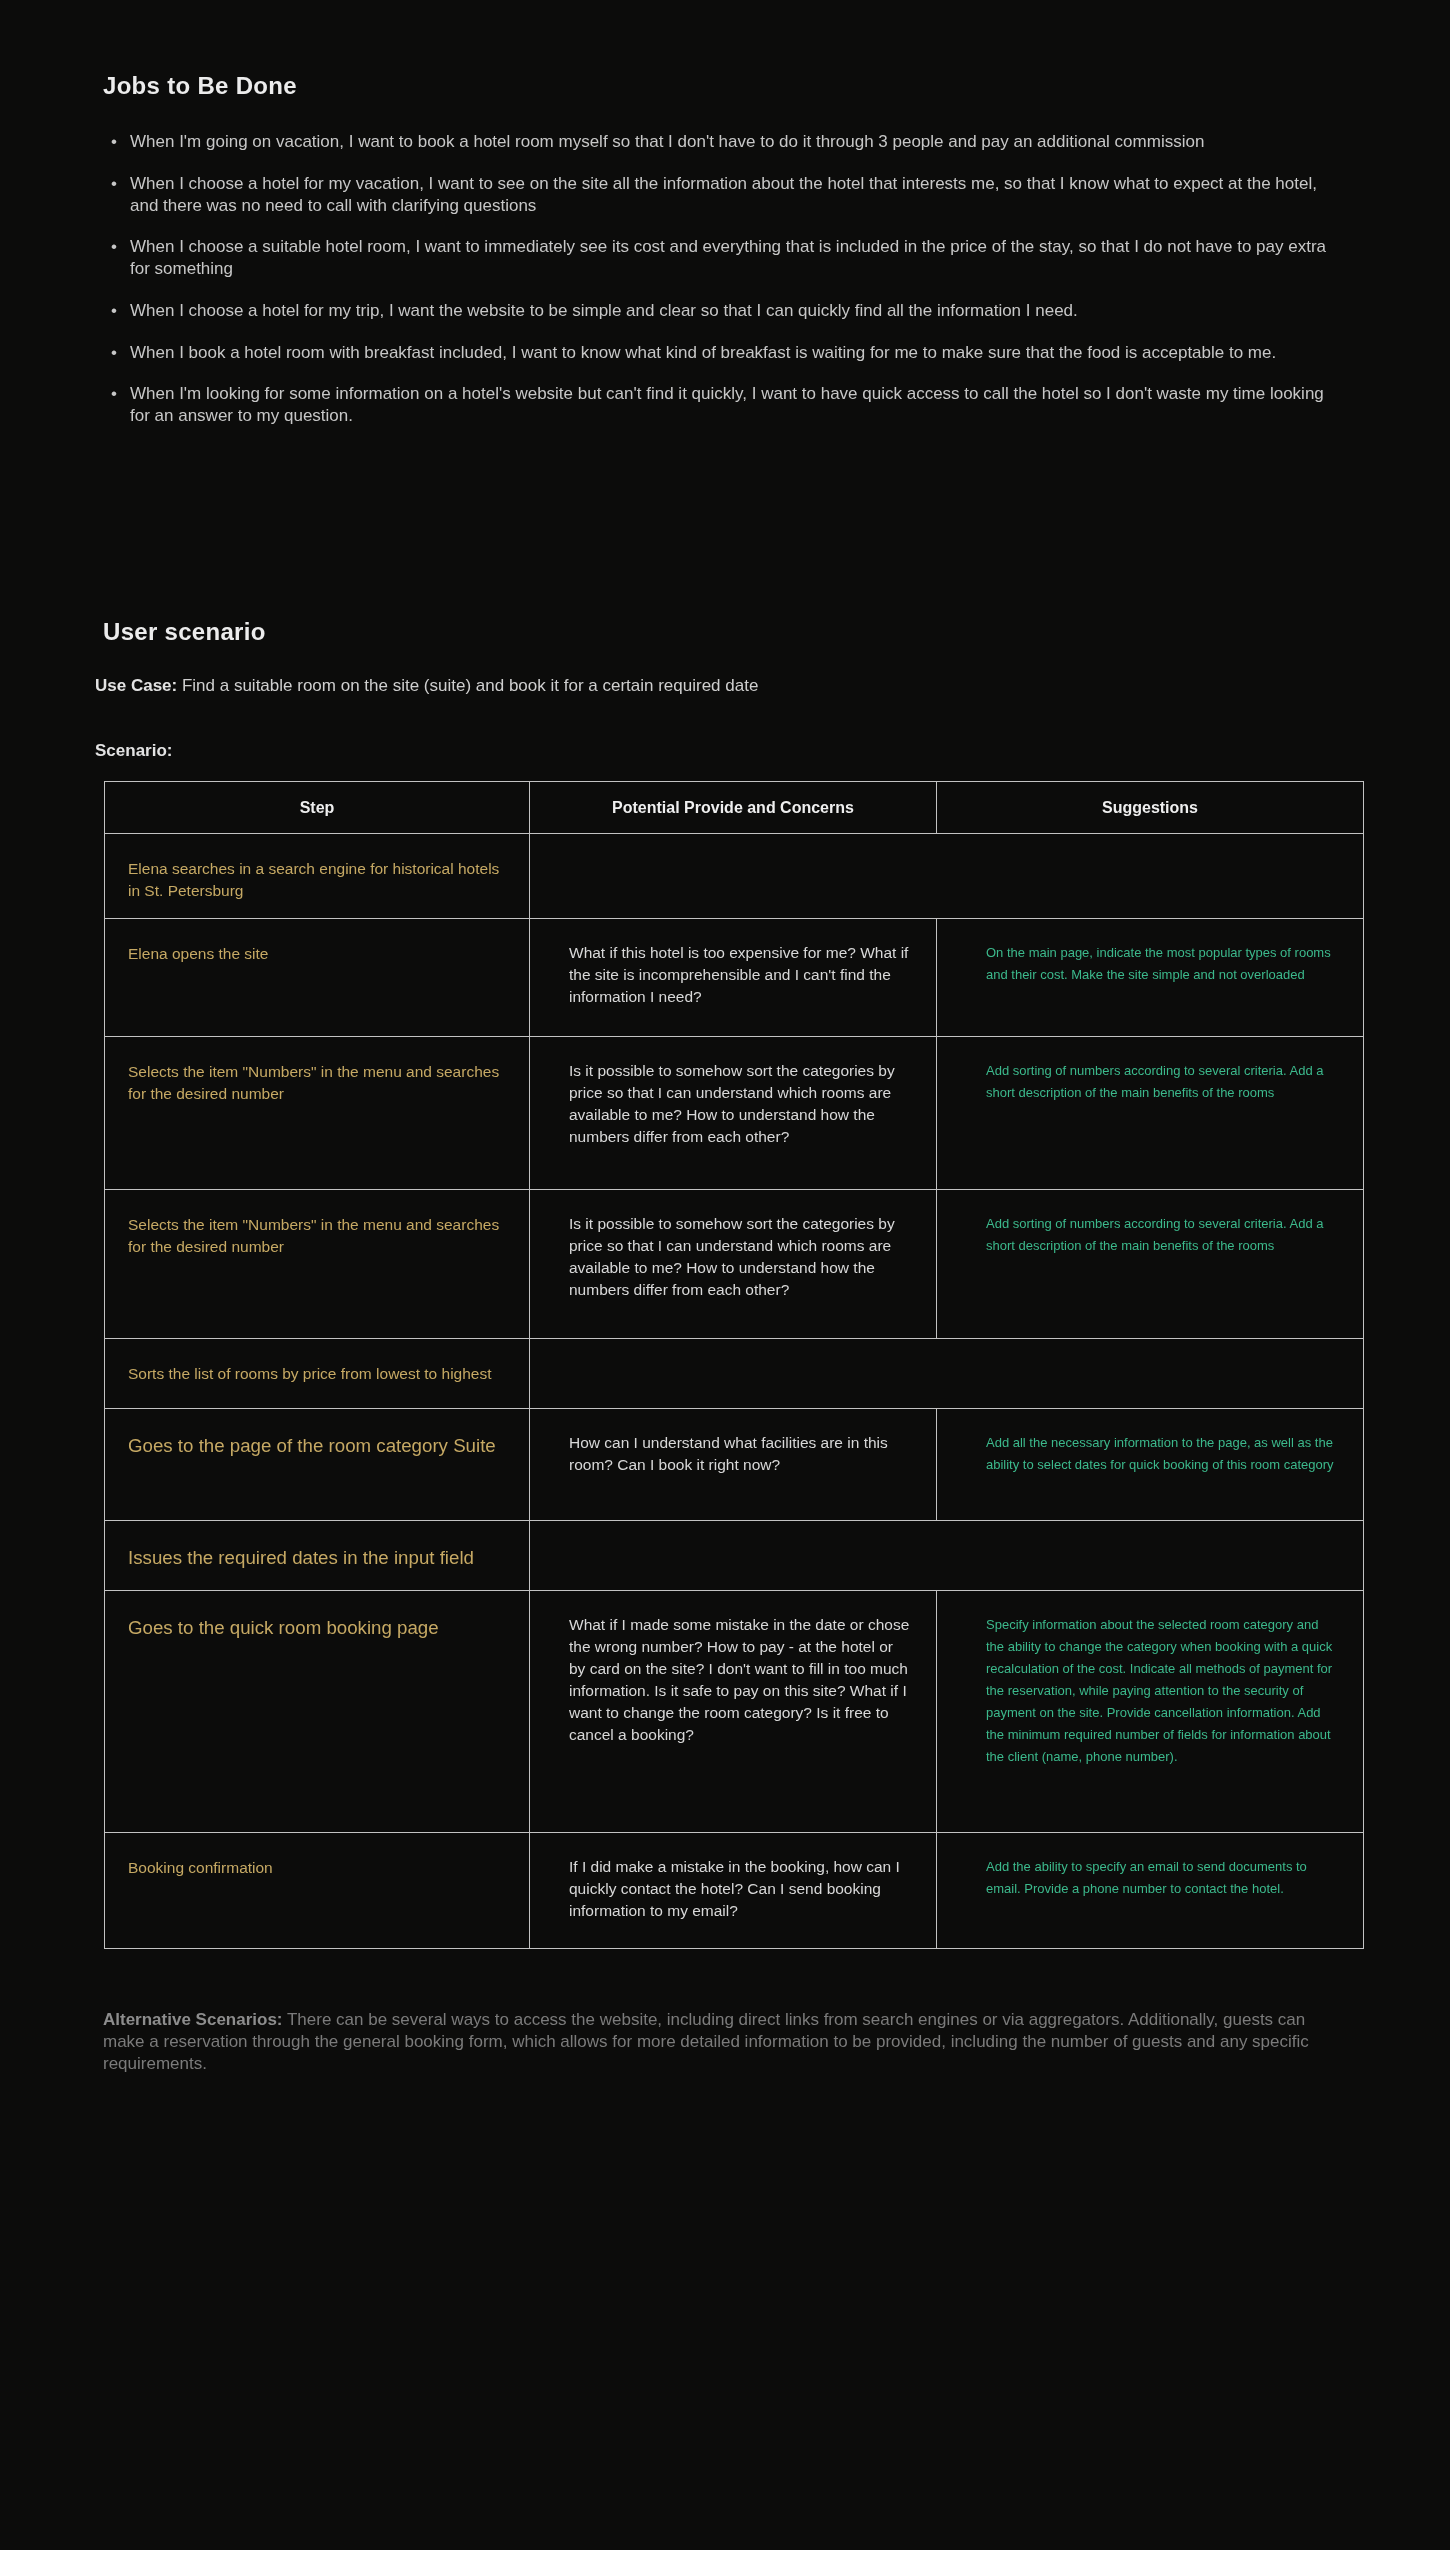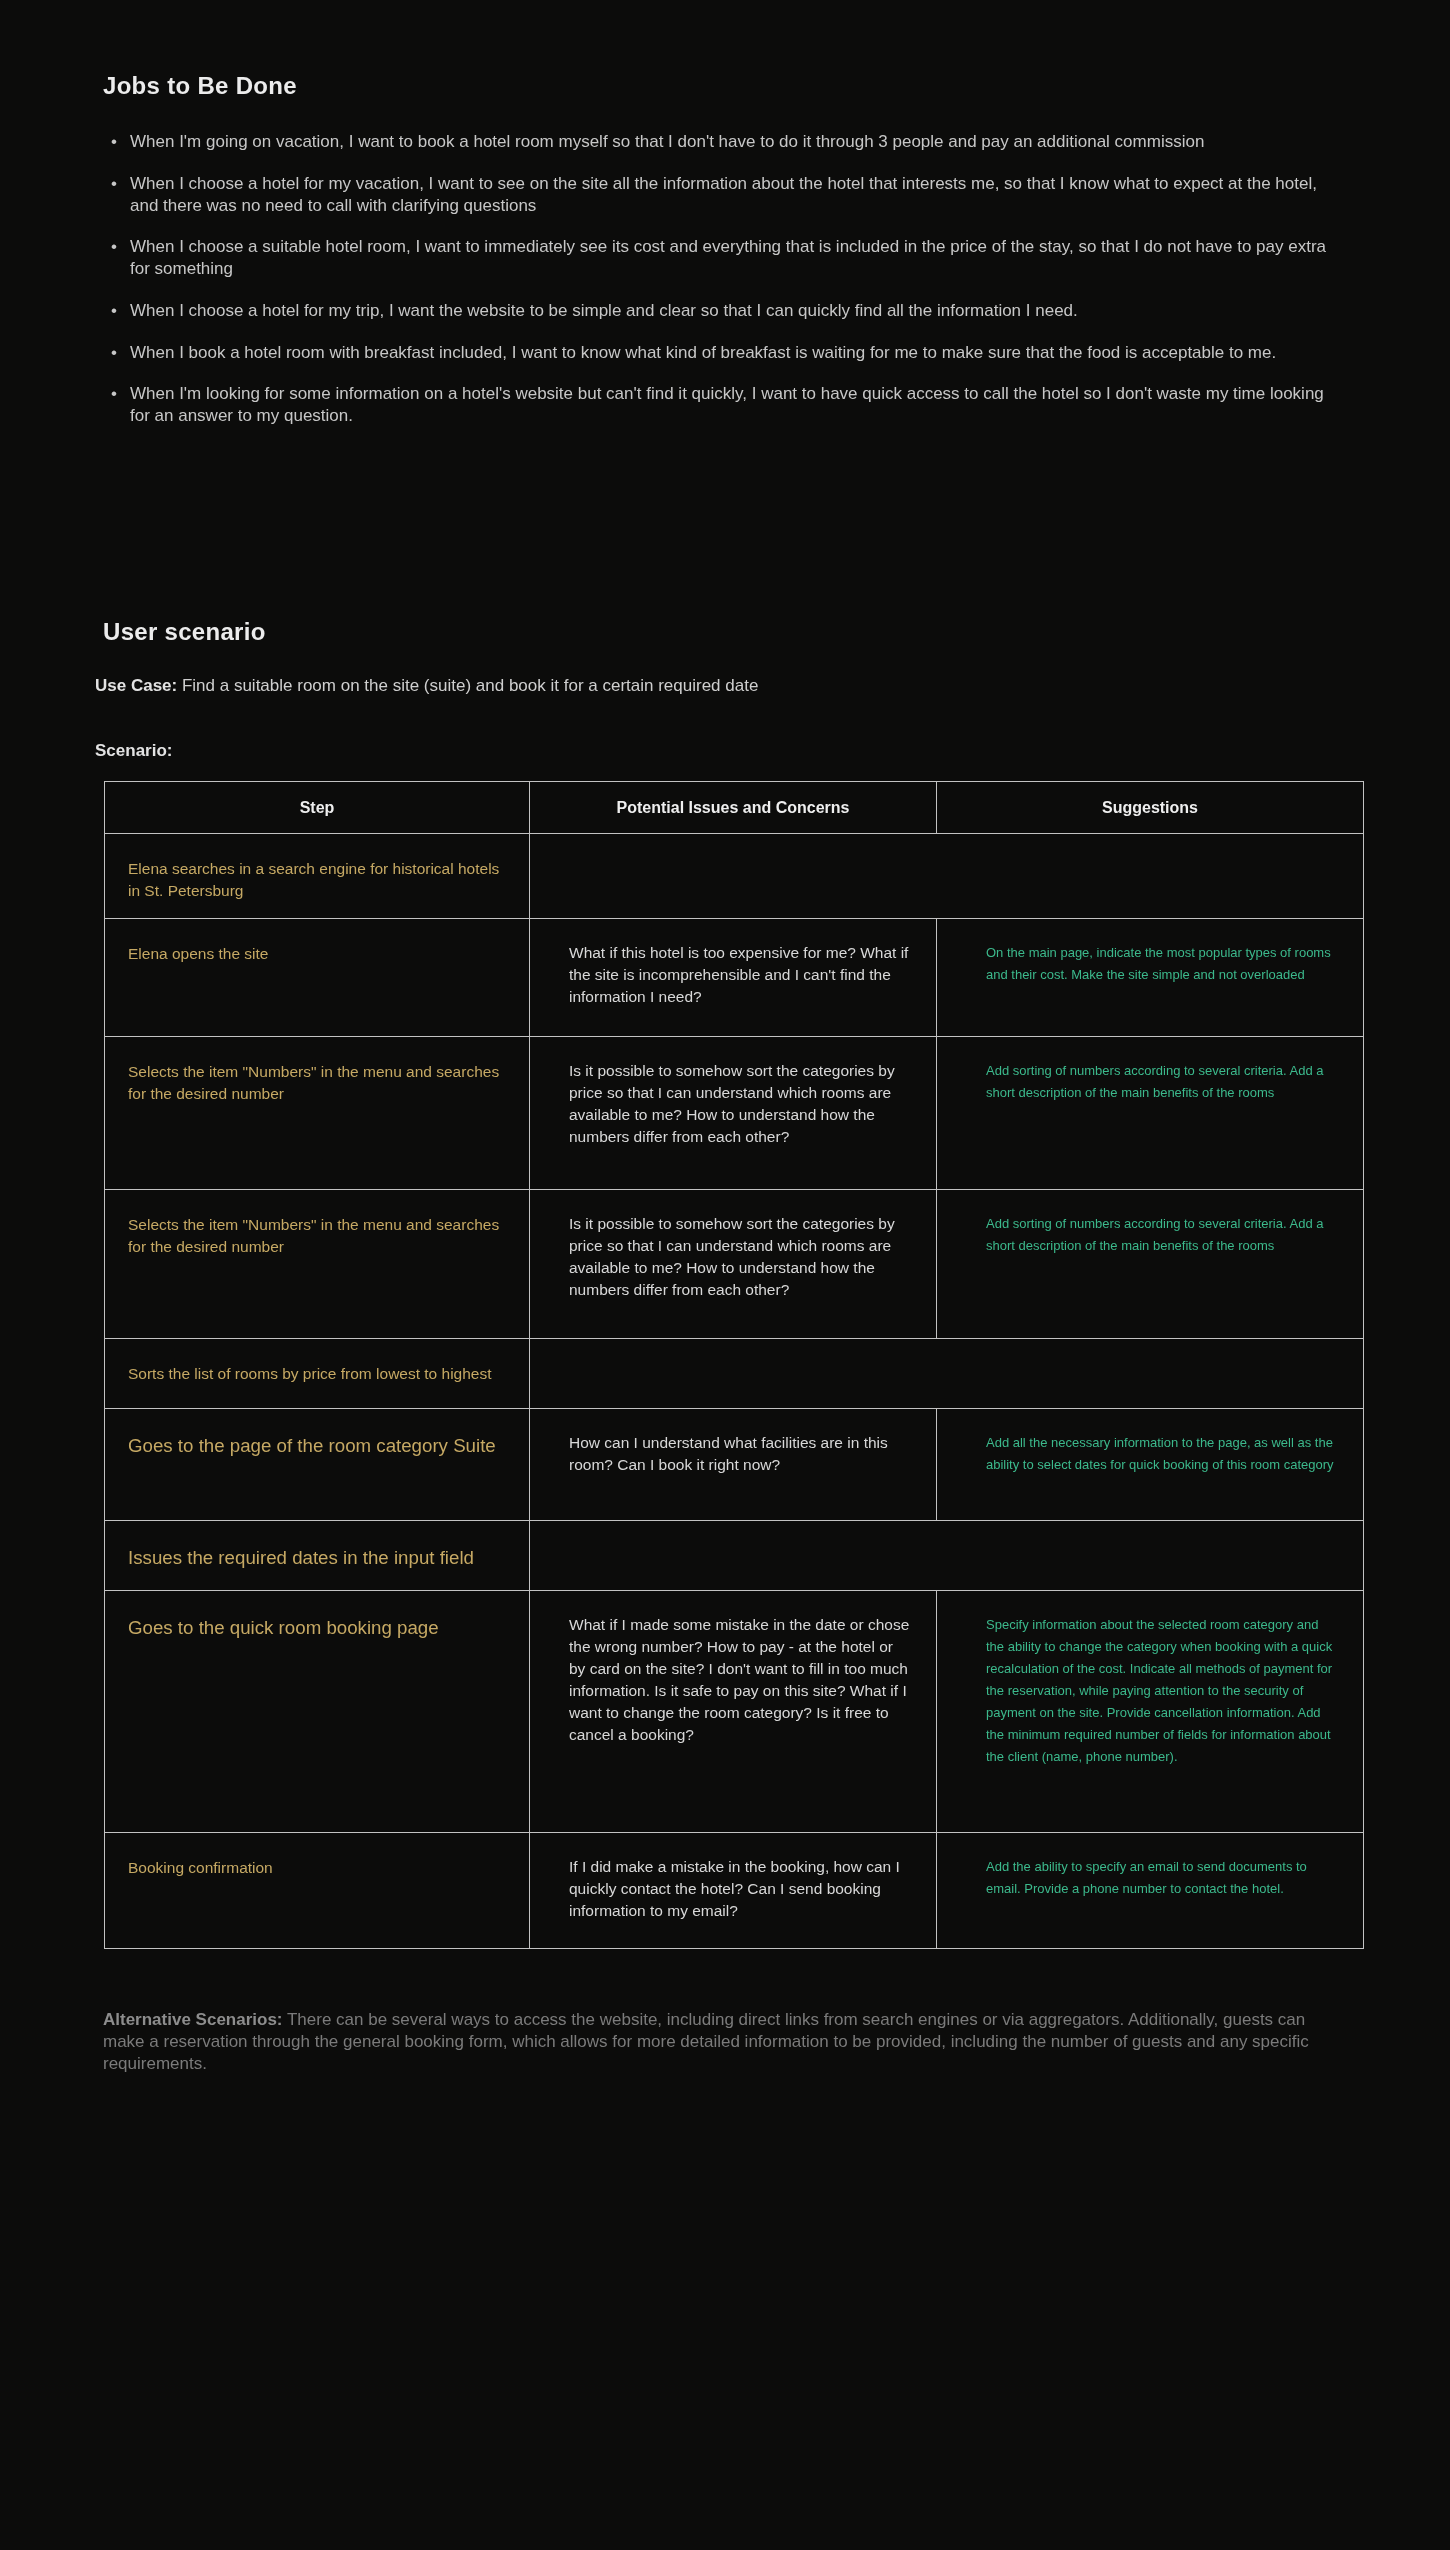--- a/index.html
+++ b/index.html
@@ -64,21 +64,21 @@
 
   <table class="scenario">
     <colgroup>
         <col class="c1">
         <col class="c2">
         <col class="c3">
       </colgroup>
     <tbody>
         <tr style="height:52px;">
       <th>Step</th>
-      <th class="th-issues">Potential Issues and Concerns</th>
+      <th class="th-issues">Potential Provide and Concerns</th>
       <th class="th-sugg">Suggestions</th>
     </tr>
     <tr style="height:72px;">
       <td class="step">Elena searches in a search engine for historical hotels in St. Petersburg</td>
       <td class="merged" colspan="2"></td>
     </tr>
     <tr style="height:118px;">
       <td class="step">Elena opens the site</td>
       <td class="issues">What if this hotel is too expensive for me? What if the site is incomprehensible and I can't find the information I need?</td>
       <td class="sugg">On the main page, indicate the most popular types of rooms and their cost. Make the site simple and not overloaded</td>

